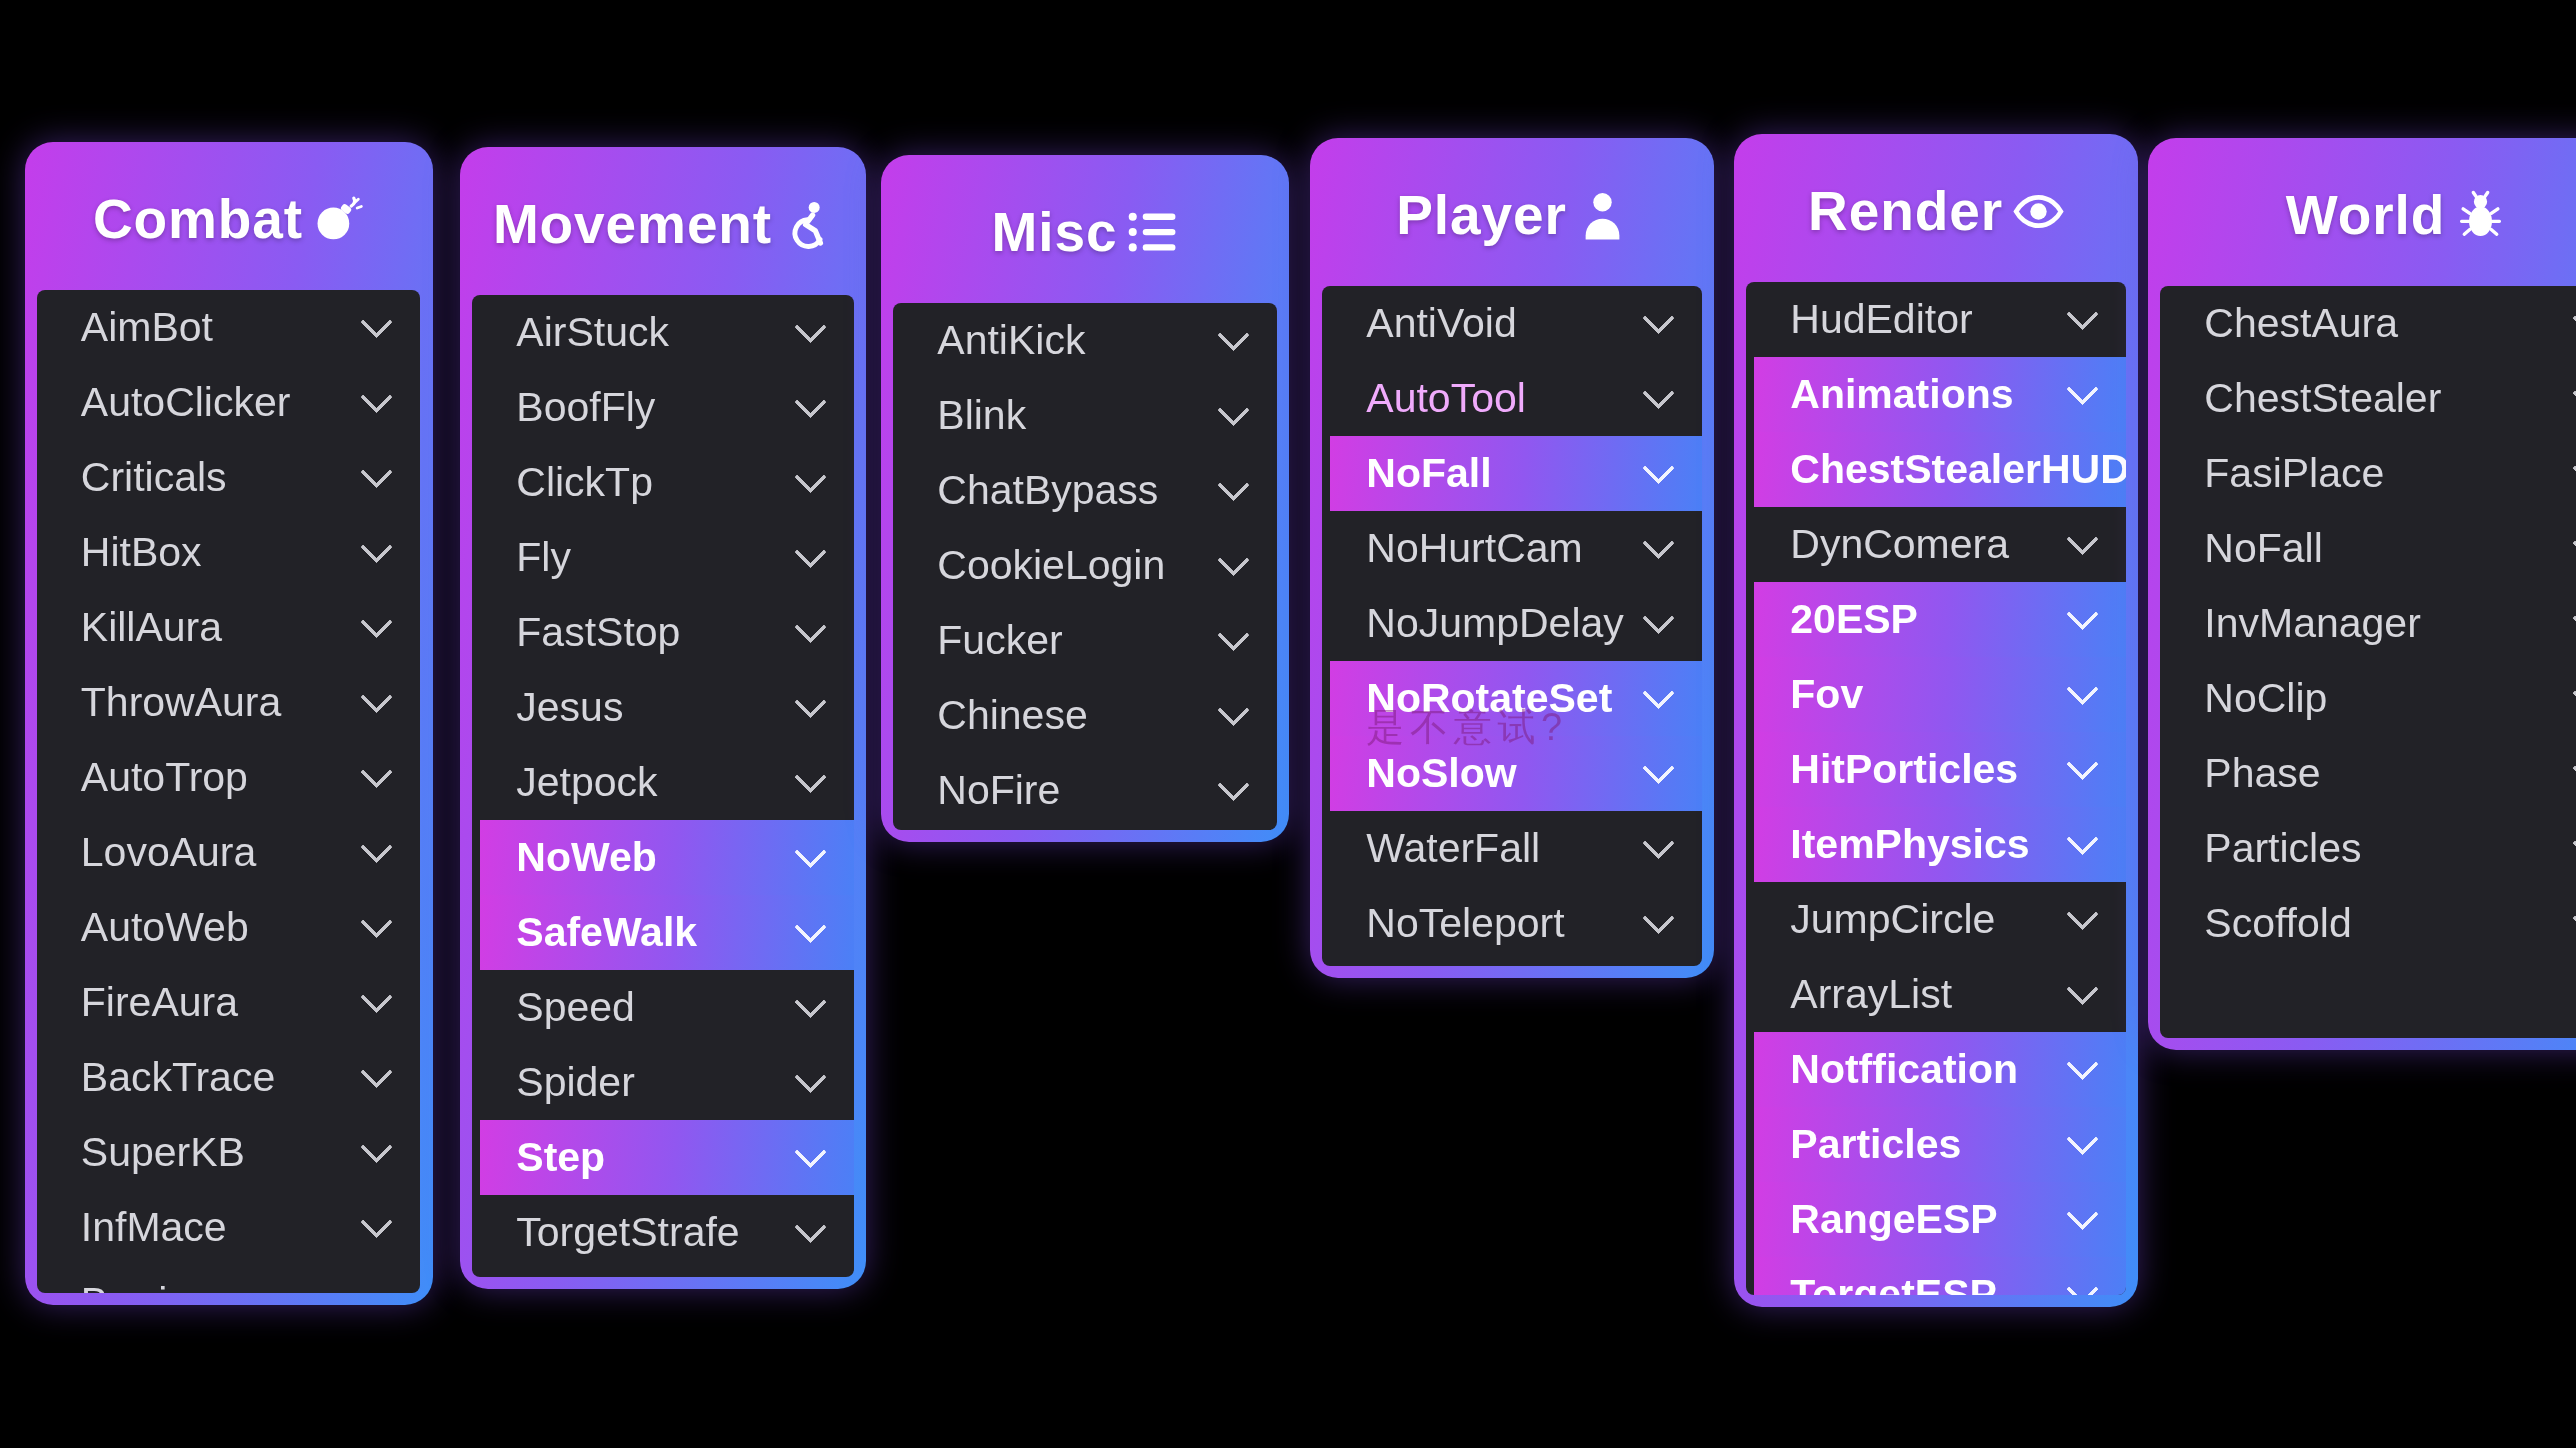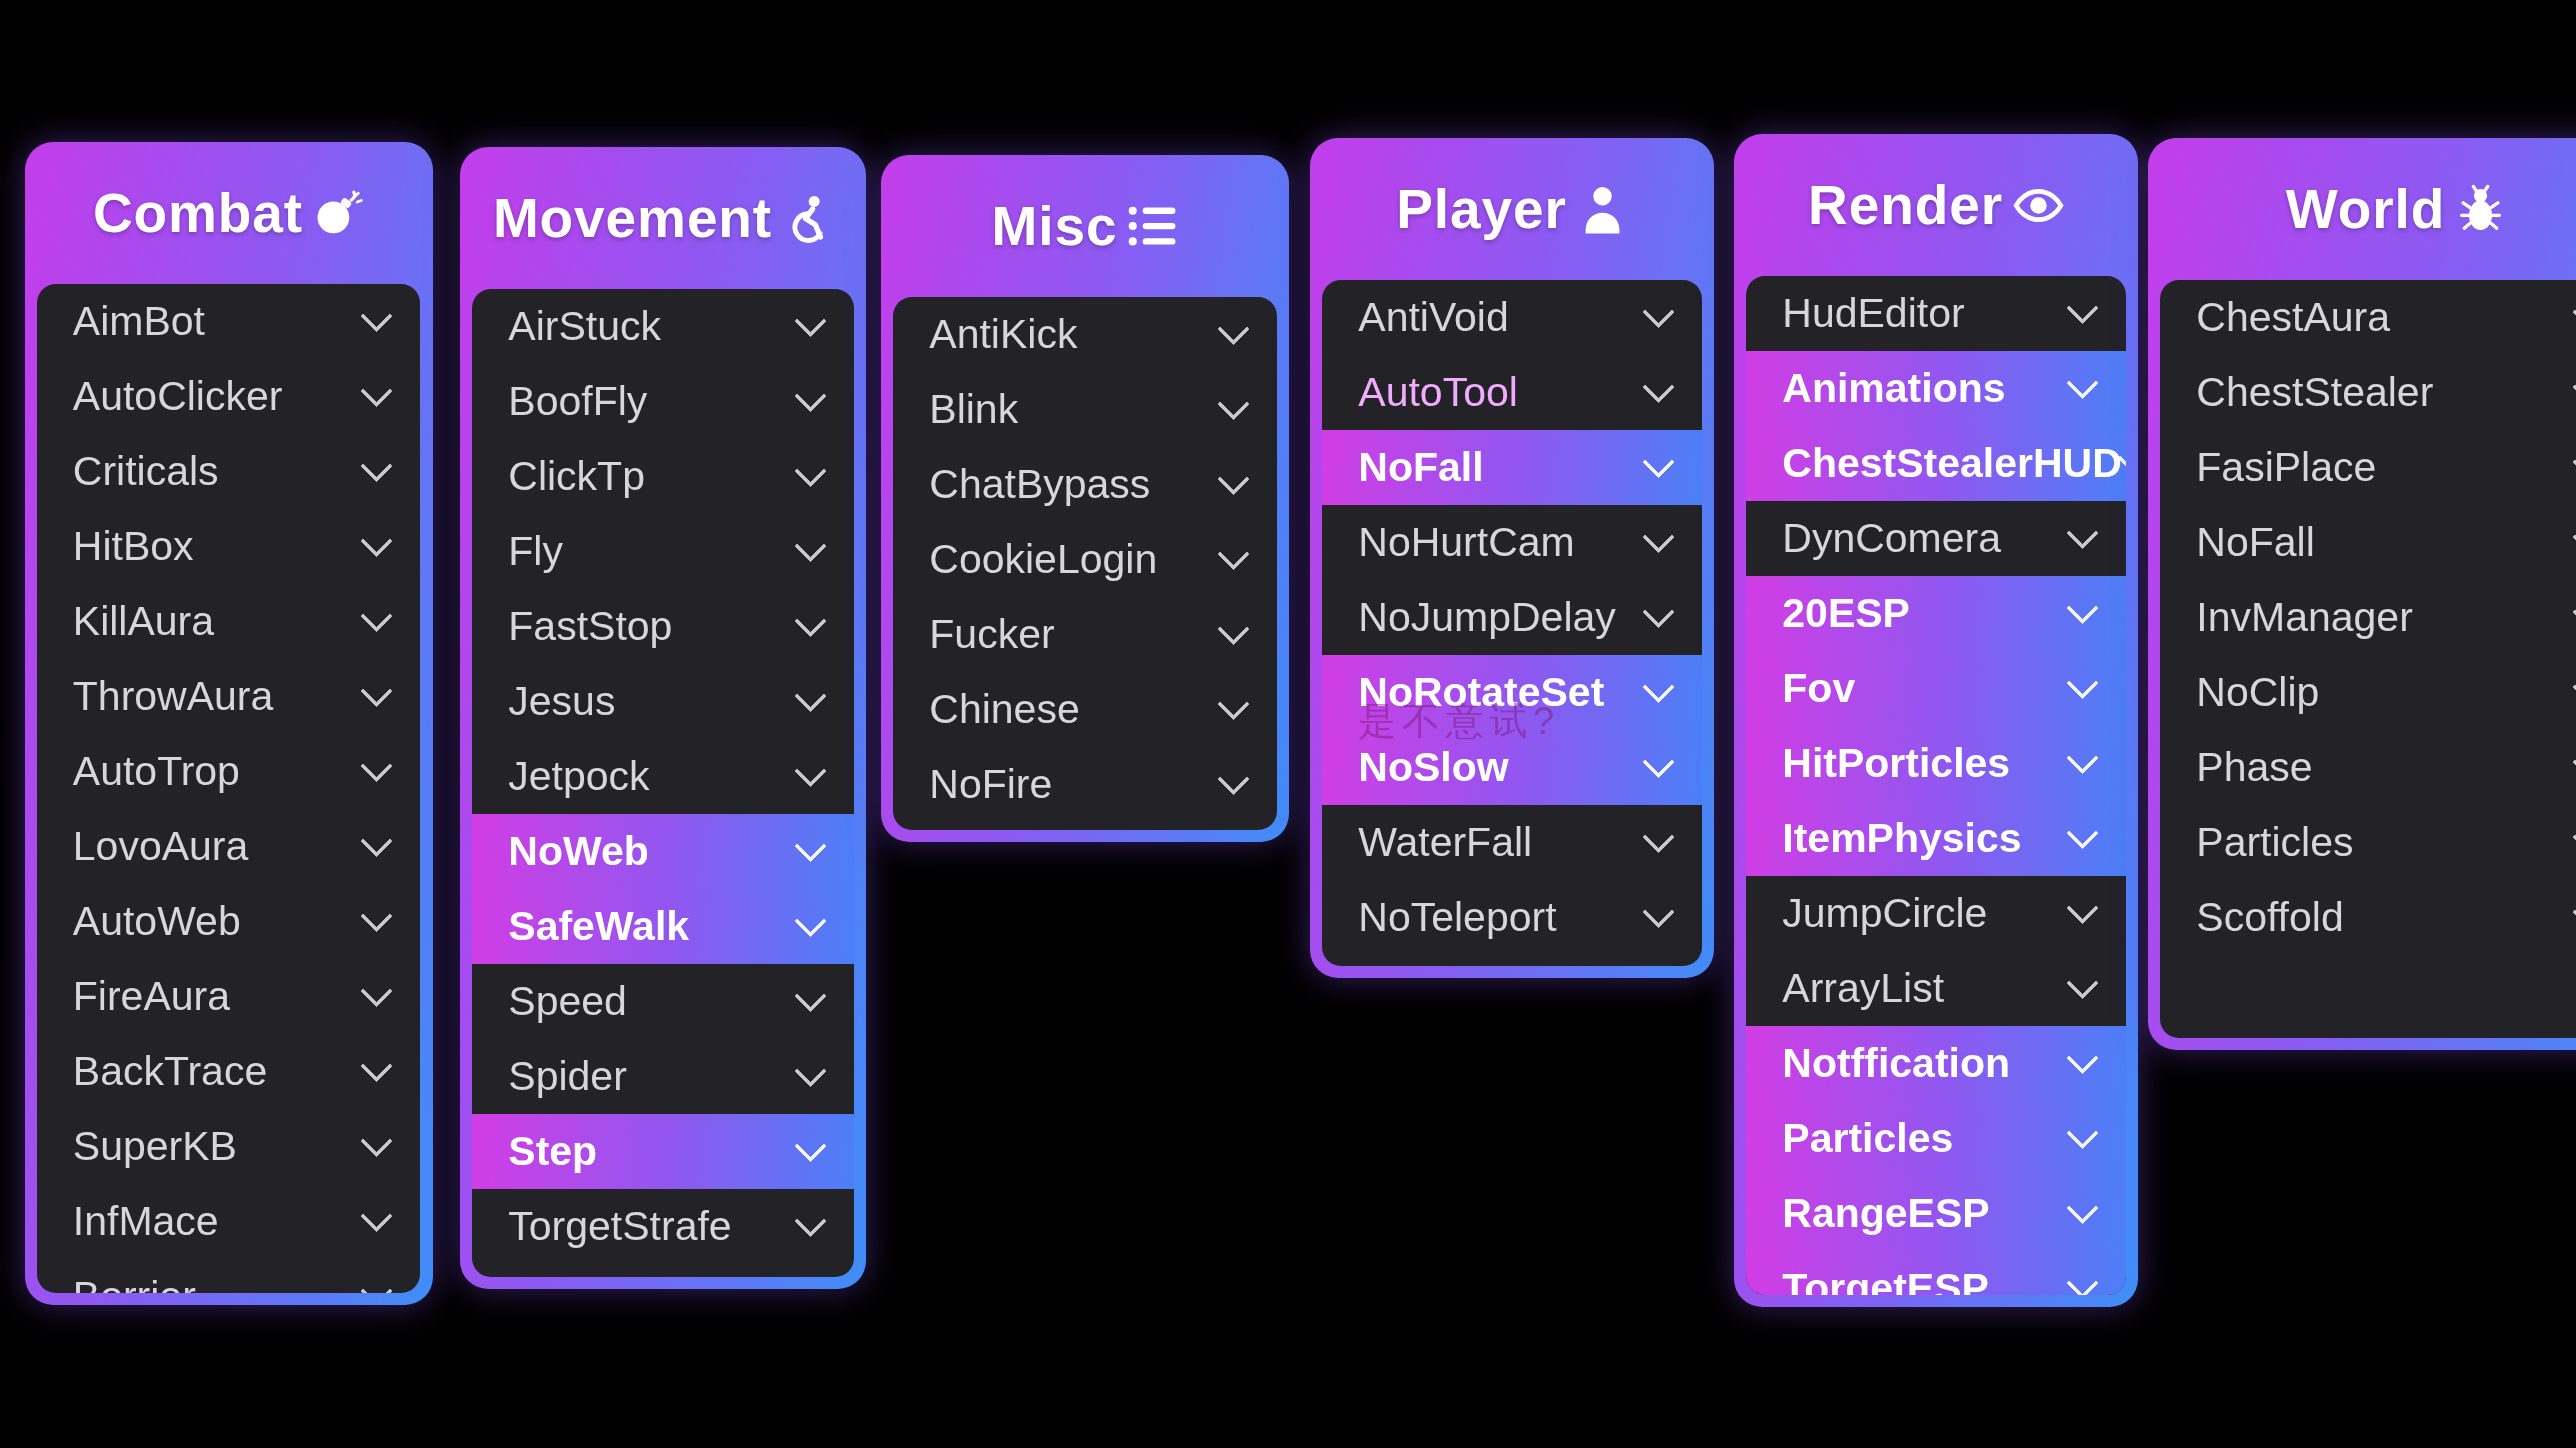--- a/index.html
+++ b/index.html
@@ -16,26 +16,27 @@
   .p0{left:24.5px;top:142px;width:408px;height:1163px}
   .p1{left:460px;top:147px;width:406px;height:1142px}
   .p2{left:881px;top:155px;width:408px;height:687px}
   .p3{left:1310px;top:138px;width:404px;height:840px}
   .p4{left:1734px;top:134px;width:404px;height:1173px}
   .p5{left:2148px;top:138px;width:496px;height:912px}
   .panel header{
     flex:0 0 142px;display:flex;align-items:center;justify-content:center;gap:10px;
     color:#fff;font-size:55px;font-weight:700;letter-spacing:0.9px;
     text-shadow:0 1.9px 5.7px rgba(0,0,0,.25);
+    margin-top:6px;
   }
   .hicon{display:inline-flex;align-items:center}
   .hicon svg{width:51px;height:51px}
   .list{
-    flex:1;margin:0 12.3px 12.3px;background:#222227;border-radius:19px;
-    overflow:hidden;position:relative;
+    flex:1;margin:0 12.3px 12.3px;background:#222227;border-radius:8px;
+    overflow:hidden;position:relative;padding-left:8px;
   }
   .row{
     height:75px;display:flex;align-items:center;justify-content:space-between;
     padding:0 32px 0 36px;color:#d6d6dc;font-size:41px;position:relative;
   }
   .row.on{
     background:linear-gradient(95deg,#d23de4 0%,#9157f0 52%,#4b80f6 100%);
     color:#ffffff;font-weight:700;
   }
   .label{white-space:nowrap}

